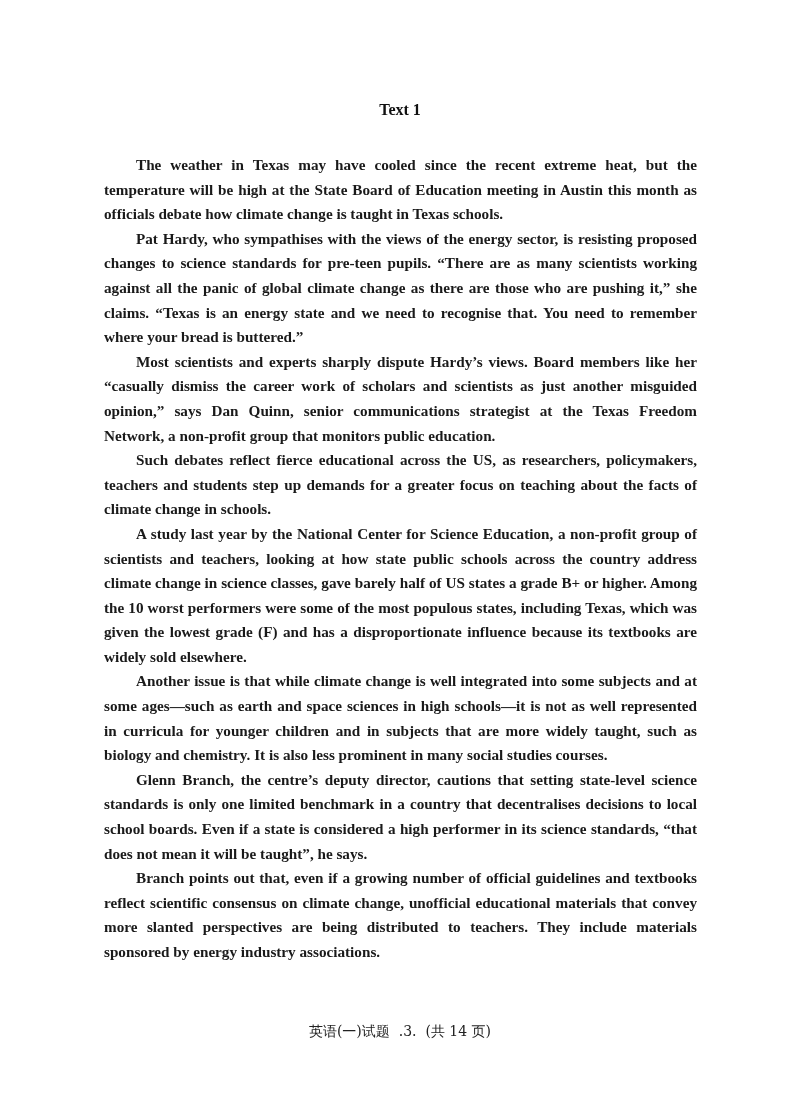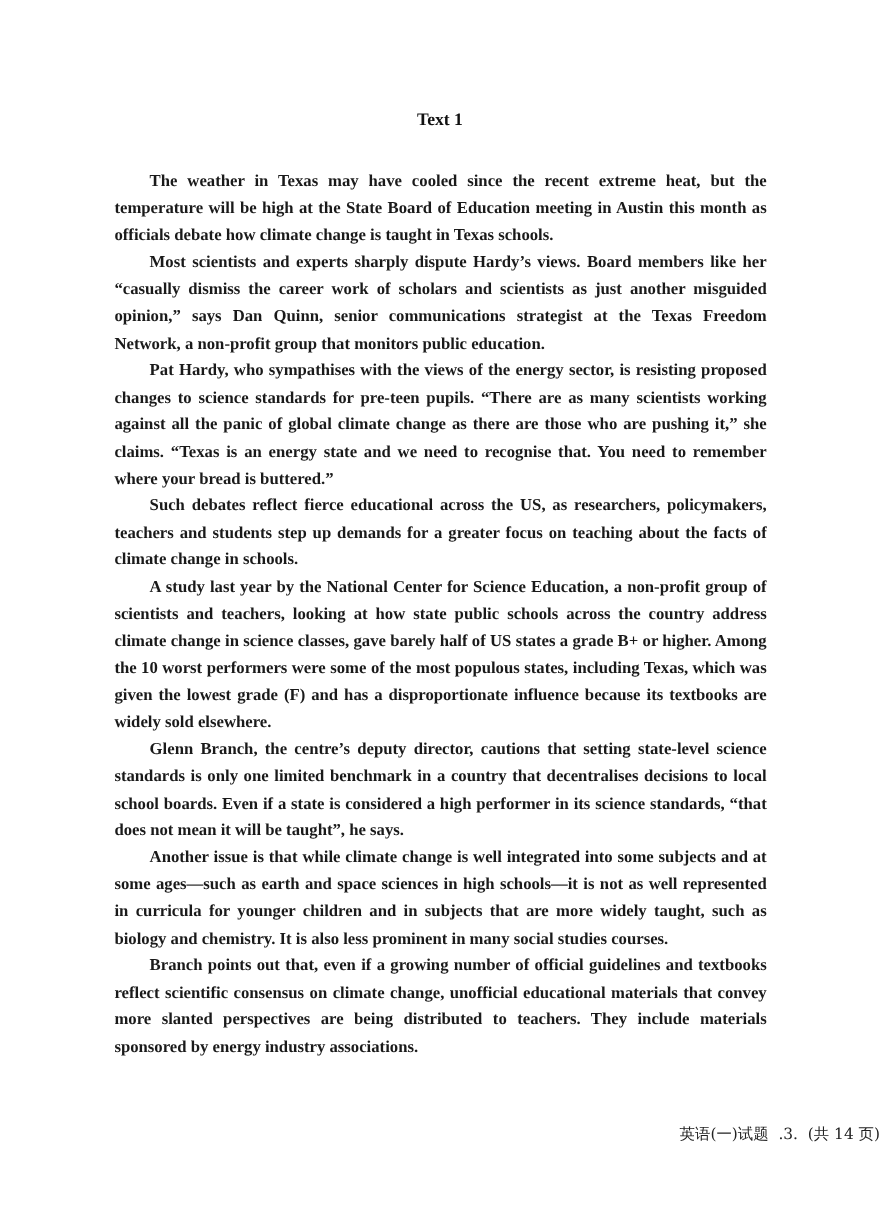--- a/index.html
+++ b/index.html
@@ -45,39 +45,39 @@
     }
     .body-text p {
       margin: 0;
       text-indent: 32px;
     }
     .footer {
       position: absolute;
       top: 1021px;
       left: 0;
       width: 800px;
-      text-align: right;
+      text-align: center;
       font-size: 14px;
       line-height: 20px;
       color: #222;
       font-family: "DejaVu Serif", "Liberation Serif", serif;
       white-space: pre;
     }
   </style>
 </head>
 <body>
 
 <div class="page">
   <div class="title">Text 1</div>
 
   <div class="body-text">
     <p>The weather in Texas may have cooled since the recent extreme heat, but the temperature will be high at the State Board of Education meeting in Austin this month as officials debate how climate change is taught in Texas schools.</p>
+    <p>Pat Hardy, who sympathises with the views of the energy sector, is resisting proposed changes to science standards for pre-teen pupils. “There are as many scientists working against all the panic of global climate change as there are those who are pushing it,” she claims. “Texas is an energy state and we need to recognise that. You need to remember where your bread is buttered.”</p>
     <p>Most scientists and experts sharply dispute Hardy’s views. Board members like her “casually dismiss the career work of scholars and scientists as just another misguided opinion,” says Dan Quinn, senior communications strategist at the Texas Freedom Network, a non-profit group that monitors public education.</p>
-    <p>Pat Hardy, who sympathises with the views of the energy sector, is resisting proposed changes to science standards for pre-teen pupils. “There are as many scientists working against all the panic of global climate change as there are those who are pushing it,” she claims. “Texas is an energy state and we need to recognise that. You need to remember where your bread is buttered.”</p>
     <p>Such debates reflect fierce educational across the US, as researchers, policymakers, teachers and students step up demands for a greater focus on teaching about the facts of climate change in schools.</p>
     <p>A study last year by the National Center for Science Education, a non-profit group of scientists and teachers, looking at how state public schools across the country address climate change in science classes, gave barely half of US states a grade B+ or higher. Among the 10 worst performers were some of the most populous states, including Texas, which was given the lowest grade (F) and has a disproportionate influence because its textbooks are widely sold elsewhere.</p>
+    <p>Another issue is that while climate change is well integrated into some subjects and at some ages—such as earth and space sciences in high schools—it is not as well represented in curricula for younger children and in subjects that are more widely taught, such as biology and chemistry. It is also less prominent in many social studies courses.</p>
     <p>Glenn Branch, the centre’s deputy director, cautions that setting state-level science standards is only one limited benchmark in a country that decentralises decisions to local school boards. Even if a state is considered a high performer in its science standards, “that does not mean it will be taught”, he says.</p>
-    <p>Another issue is that while climate change is well integrated into some subjects and at some ages—such as earth and space sciences in high schools—it is not as well represented in curricula for younger children and in subjects that are more widely taught, such as biology and chemistry. It is also less prominent in many social studies courses.</p>
     <p>Branch points out that, even if a growing number of official guidelines and textbooks reflect scientific consensus on climate change, unofficial educational materials that convey more slanted perspectives are being distributed to teachers. They include materials sponsored by energy industry associations.</p>
   </div>
 
   <div class="footer">英语(一)试题  .3.  (共 14 页)</div>
 </div>
 
 </body></html>

